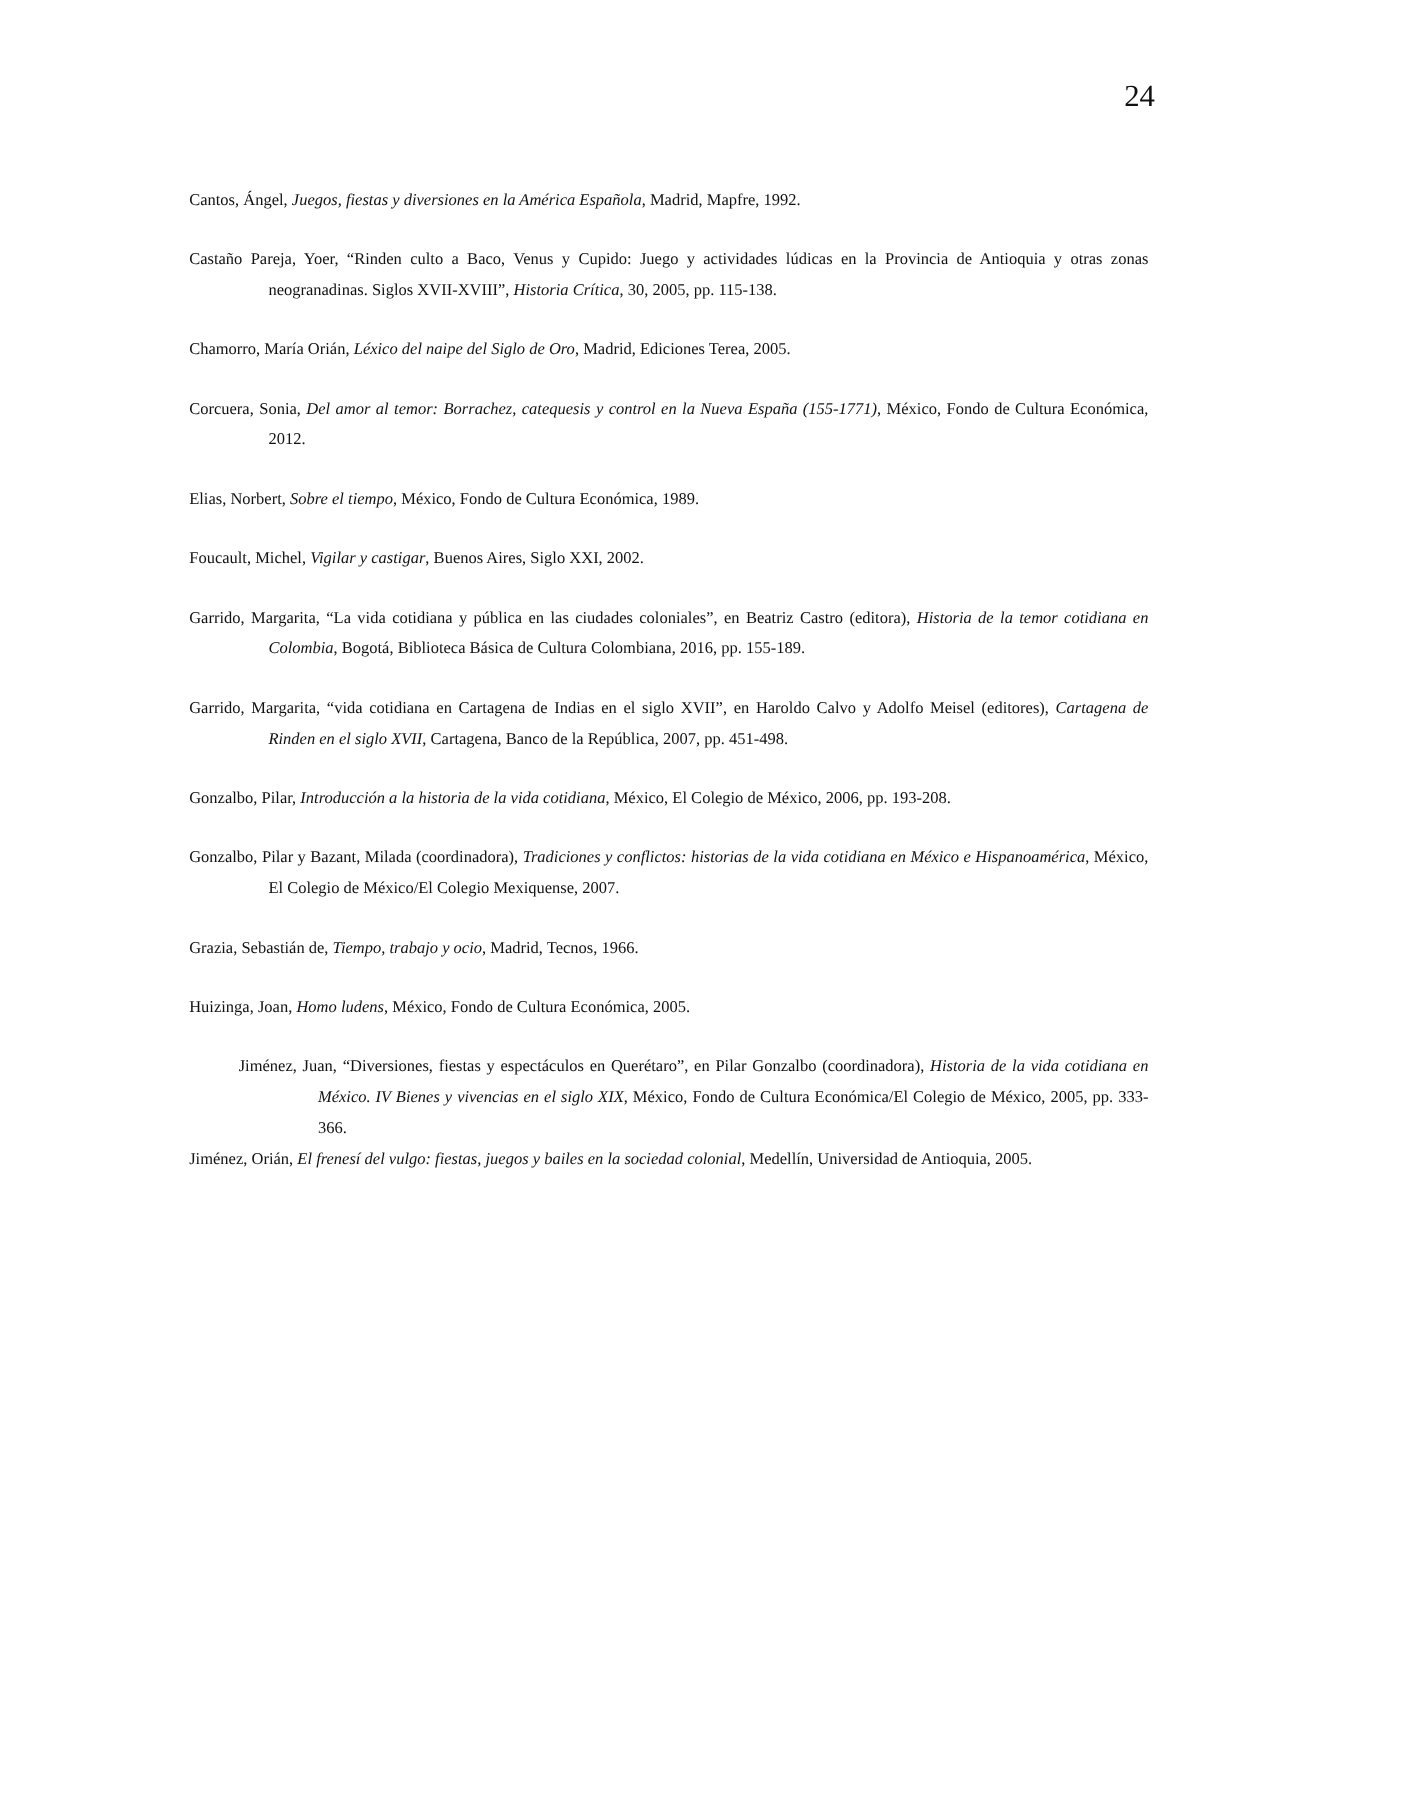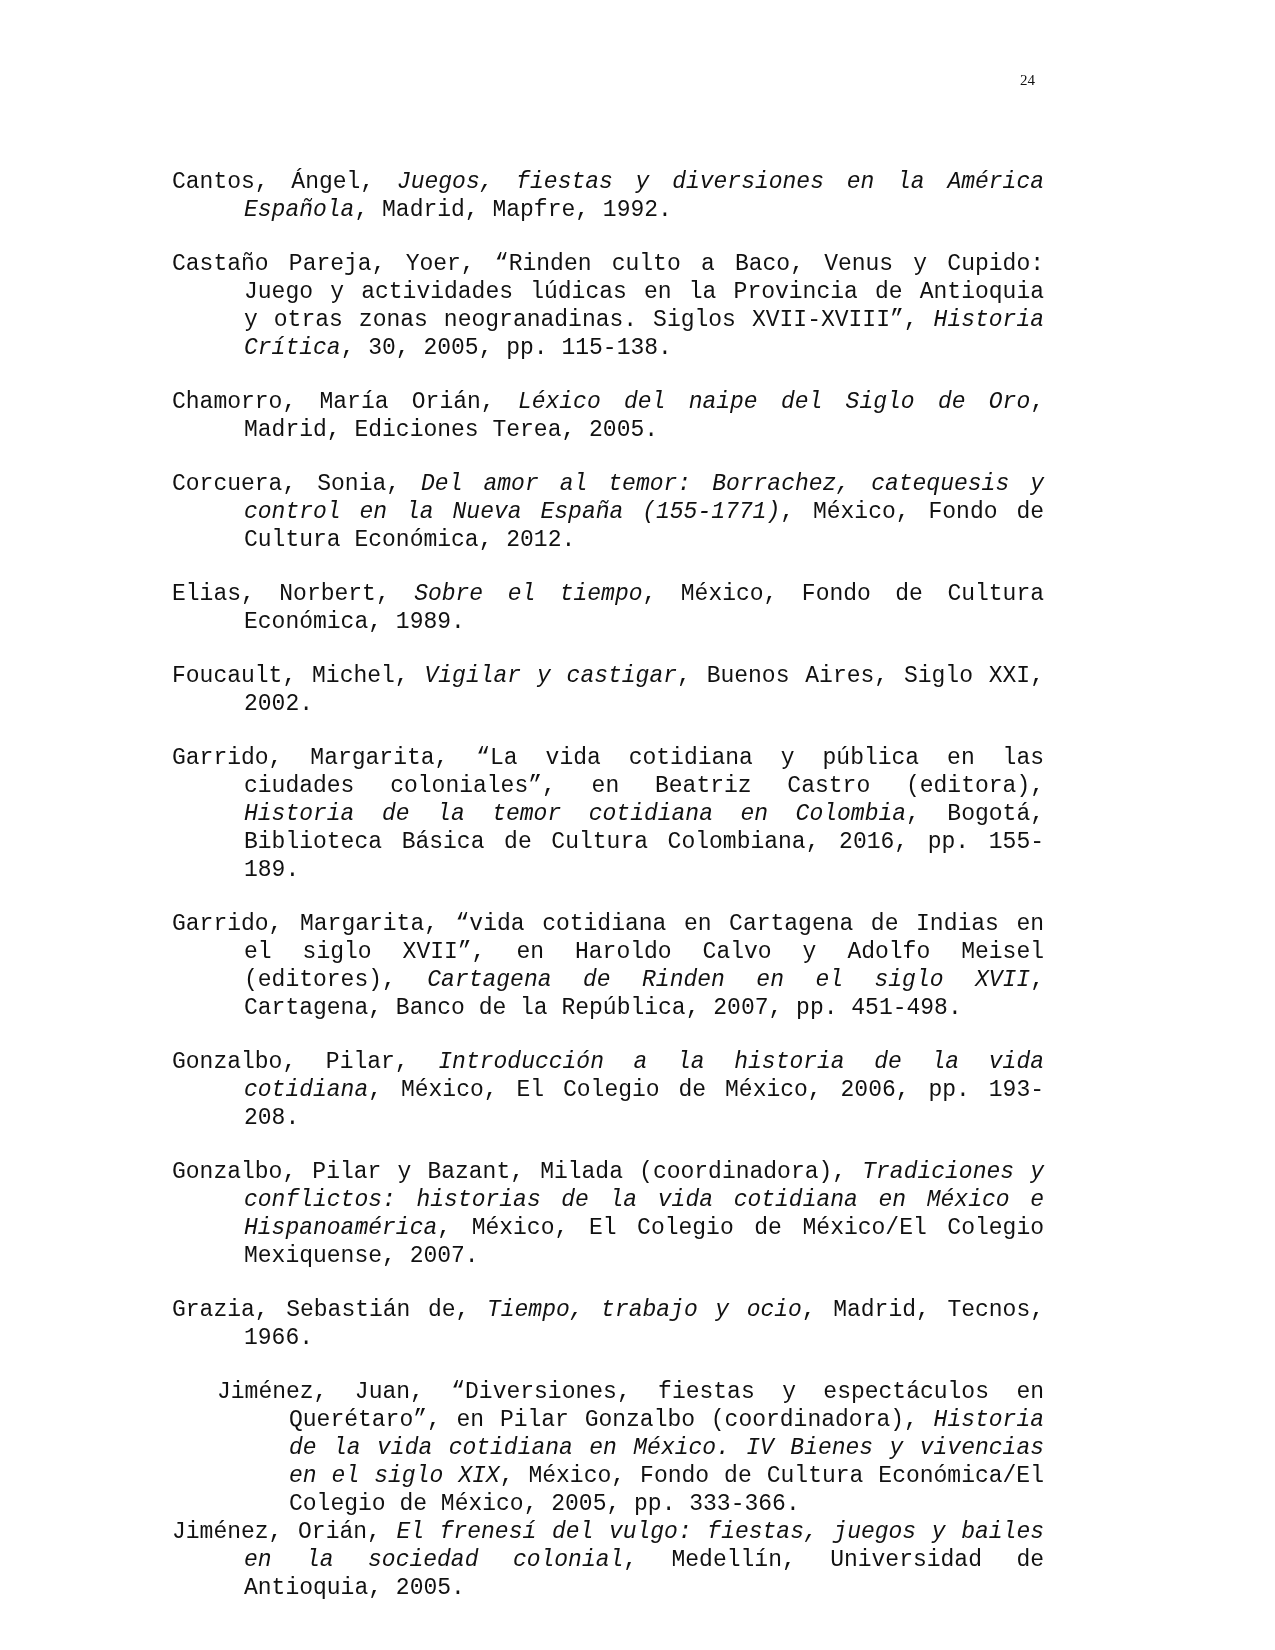--- a/index.html
+++ b/index.html
@@ -2,31 +2,30 @@
 <html><head>
 <meta charset="utf-8">
 <style>
   html, body { margin: 0; padding: 0; background: #ffffff; }
   body {
     width: 1275px; height: 1650px; position: relative; overflow: hidden;
     font-family: "Liberation Serif", serif; color: #111;
   }
   .page-number {
     position: absolute; top: 72px; left: 1020px; width: 30px;
-    font-size: 15px; 
+    font-size: 28px; text-align: right;
   }
   .bib {
     position: absolute; left: 172px; width: 872px; top: 168px;
   }
   .entry {
-    font-size: 23px; line-height: 28px;
+    font-size: 15px; line-height: 28px;
     padding-left: 72px; text-indent: -72px;
     text-align: justify;
     margin: 0 0 26px 0;
-    font-family: Liberation Mono, monospace;
   }
   .entry.tight { margin-bottom: 0; margin-left: 45px; }
   .entry i { font-style: italic; }
 </style>
 </head>
 <body>
 
 <div class="page-number">24</div>
 
 <div class="bib" id="bib">
@@ -34,15 +33,16 @@
     <p class="entry"><span>Castaño Pareja, Yoer, “Rinden culto a Baco, Venus y Cupido: Juego y actividades lúdicas en la Provincia de Antioquia y otras zonas neogranadinas. Siglos XVII-XVIII”, </span><i>Historia Crítica</i><span>, 30, 2005, pp. 115-138.</span></p>
     <p class="entry"><span>Chamorro, María Orián, </span><i>Léxico del naipe del Siglo de Oro</i><span>, Madrid, Ediciones Terea, 2005.</span></p>
     <p class="entry"><span>Corcuera, Sonia, </span><i>Del amor al temor: Borrachez, catequesis y control en la Nueva España (155-1771)</i><span>, México, Fondo de Cultura Económica, 2012.</span></p>
     <p class="entry"><span>Elias, Norbert, </span><i>Sobre el tiempo</i><span>, México, Fondo de Cultura Económica, 1989.</span></p>
     <p class="entry"><span>Foucault, Michel, </span><i>Vigilar y castigar</i><span>, Buenos Aires, Siglo XXI, 2002.</span></p>
     <p class="entry"><span>Garrido, Margarita, “La vida cotidiana y pública en las ciudades coloniales”, en Beatriz Castro (editora), </span><i>Historia de la temor cotidiana en Colombia</i><span>, Bogotá, Biblioteca Básica de Cultura Colombiana, 2016, pp. 155-189.</span></p>
     <p class="entry"><span>Garrido, Margarita, “vida cotidiana en Cartagena de Indias en el siglo XVII”, en Haroldo Calvo y Adolfo Meisel (editores), </span><i>Cartagena de Rinden en el siglo XVII</i><span>, Cartagena, Banco de la República, 2007, pp. 451-498.</span></p>
     <p class="entry"><span>Gonzalbo, Pilar, </span><i>Introducción a la historia de la vida cotidiana</i><span>, México, El Colegio de México, 2006, pp. 193-208.</span></p>
     <p class="entry"><span>Gonzalbo, Pilar y Bazant, Milada (coordinadora), </span><i>Tradiciones y conflictos: historias de la vida cotidiana en México e Hispanoamérica</i><span>, México, El Colegio de México/El Colegio Mexiquense, 2007.</span></p>
     <p class="entry"><span>Grazia, Sebastián de, </span><i>Tiempo, trabajo y ocio</i><span>, Madrid, Tecnos, 1966.</span></p>
+    <p class="entry"><span>Huizinga, Joan, </span><i>Homo ludens</i><span>, México, Fondo de Cultura Económica, 2005.</span></p>
     <p class="entry tight"><span>Jiménez, Juan, “Diversiones, fiestas y espectáculos en Querétaro”, en Pilar Gonzalbo (coordinadora), </span><i>Historia de la vida cotidiana en México. IV Bienes y vivencias en el siglo XIX</i><span>, México, Fondo de Cultura Económica/El Colegio de México, 2005, pp. 333-366.</span></p>
     <p class="entry"><span>Jiménez, Orián, </span><i>El frenesí del vulgo: fiestas, juegos y bailes en la sociedad colonial</i><span>, Medellín, Universidad de Antioquia, 2005.</span></p>
   </div>
 
 </body></html>

